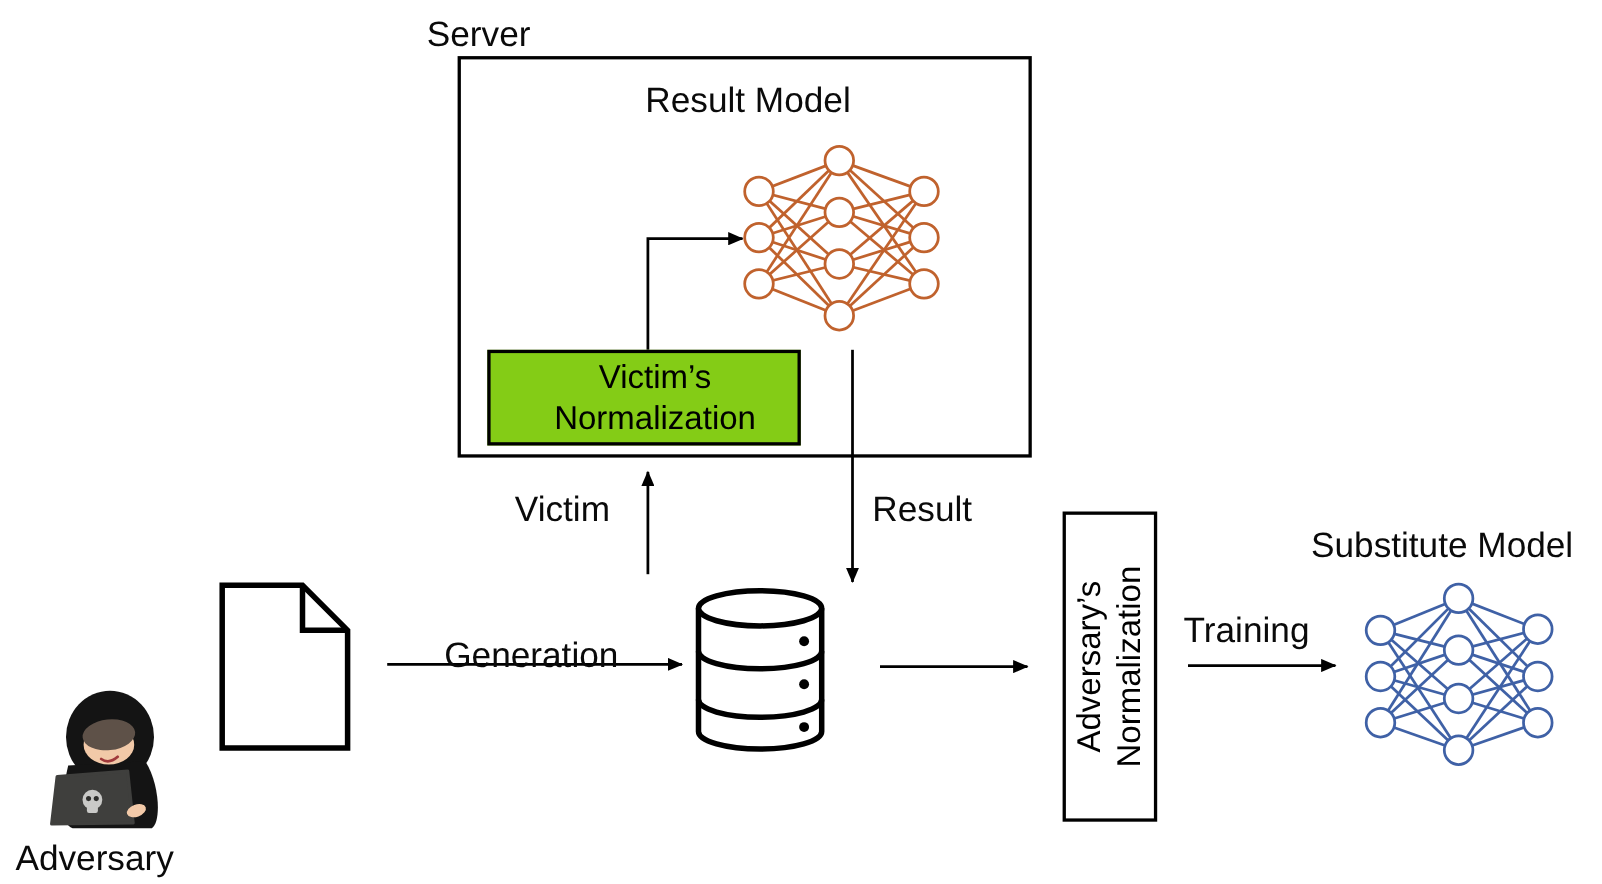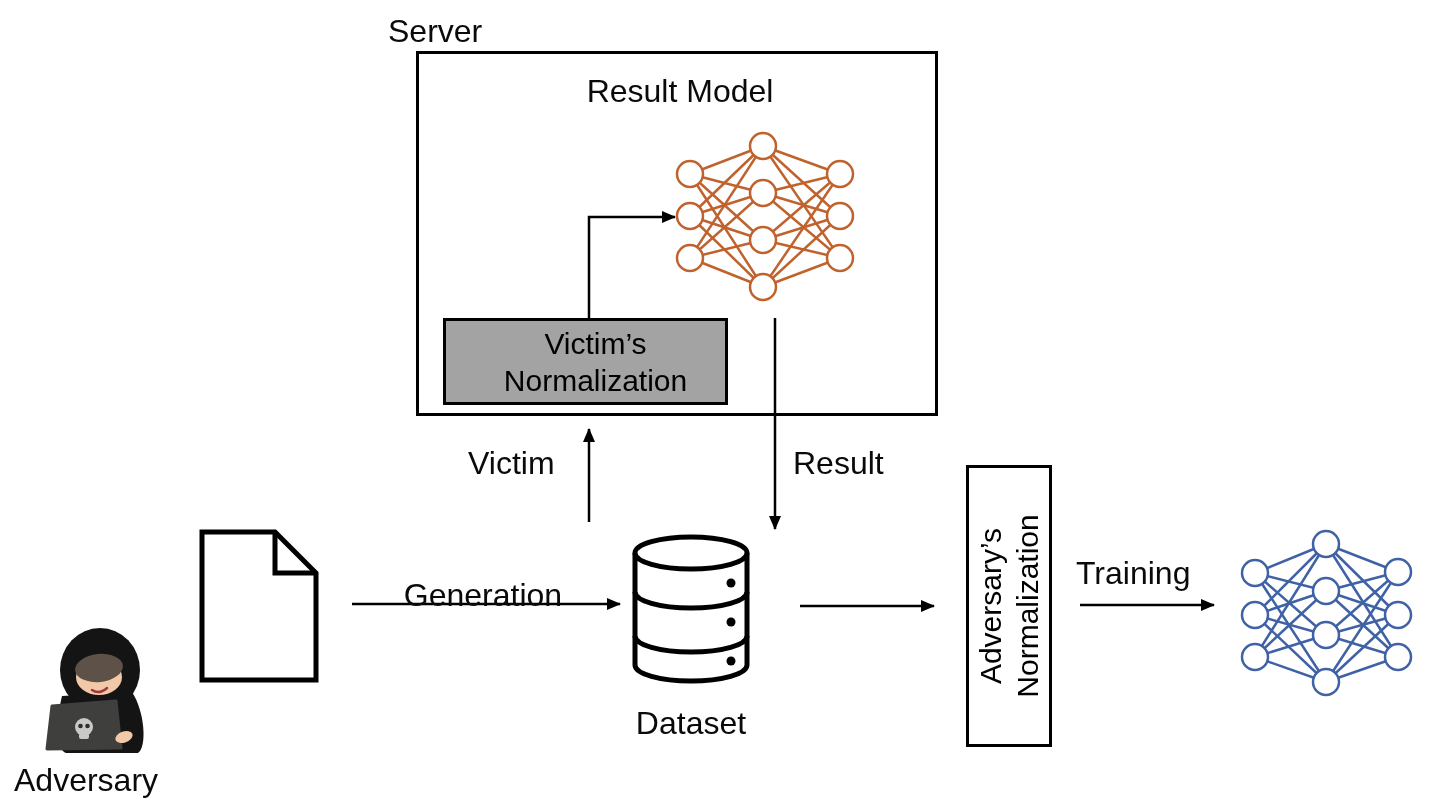--- a/index.html
+++ b/index.html
@@ -2,21 +2,21 @@
 <html style="--ink: #000000; --victim-network: #C0622D; --substitute-network: #3F61A6; --hood: #141414; --skin: #F2C9A8; --fringe: #5E5148; --smile: #A0393B; --laptop: #3F3F3D; --skull: #C9C9C7;"><head>
 <meta charset="utf-8">
 <style>
   html,body{margin:0;padding:0;background:#fff;}
   body{width:1456px;height:804px;overflow:hidden;
        font-family:"Liberation Sans","DejaVu Sans",sans-serif;color:#000;}
   .stage{position:relative;width:1154px;height:804px;background:#fff;}
   .layer{position:absolute;left:0;top:0;}
   .lbl{position:absolute;font-size:32px;line-height:1.1;color:#0a0a0a;white-space:nowrap;}
   .lbl.center{text-align:center;white-space:normal;}
-  .nbox{position:absolute;border:3px solid #000;box-sizing:border-box;background:#a3a3a3;
+  .nbox{position:absolute;border:3px solid #000;box-sizing:border-box;background:#84cc16;
         display:flex;flex-direction:column;align-items:center;justify-content:center;
         font-size:30px;line-height:37px;text-align:center;padding-left:20px;}
   .vbox{position:absolute;border:3px solid #000;box-sizing:border-box;background:#fff;
         display:flex;align-items:center;justify-content:center;}
   .vtext{transform:rotate(-90deg);font-size:30px;line-height:37px;text-align:center;white-space:nowrap;}
   svg{display:block;}
 </style>
 </head>
 <body>
 
@@ -158,27 +158,27 @@
     <div>Normalization</div>
   </div>
 
   <div class="lbl" style="left:468px;top:446px;">Victim</div>
 
   <div class="lbl" style="left:793px;top:446px;">Result</div>
 
 
   <div class="lbl center" style="left:385px;top:554px;width:196px;margin-top:24px;">Generation</div>
 
-  <div class="lbl center" style="left:616px;top:706px;width:150px;">Dataset</div>
 
   <div class="lbl" style="left:14px;top:763px;">Adversary</div>
 
   <div class="vbox" style="left:966px;top:465px;width:86px;height:282px;">
     <div class="vtext">
       <div>Adversary’s</div>
       <div>Normalization</div>
     </div>
   </div>
 
   <div class="lbl" style="left:1076px;top:556px;">Training</div>
 
+  <div class="lbl center" style="left:1170px;top:478px;width:282px;">Substitute Model</div>
 
 </div>
 
 </body></html>

